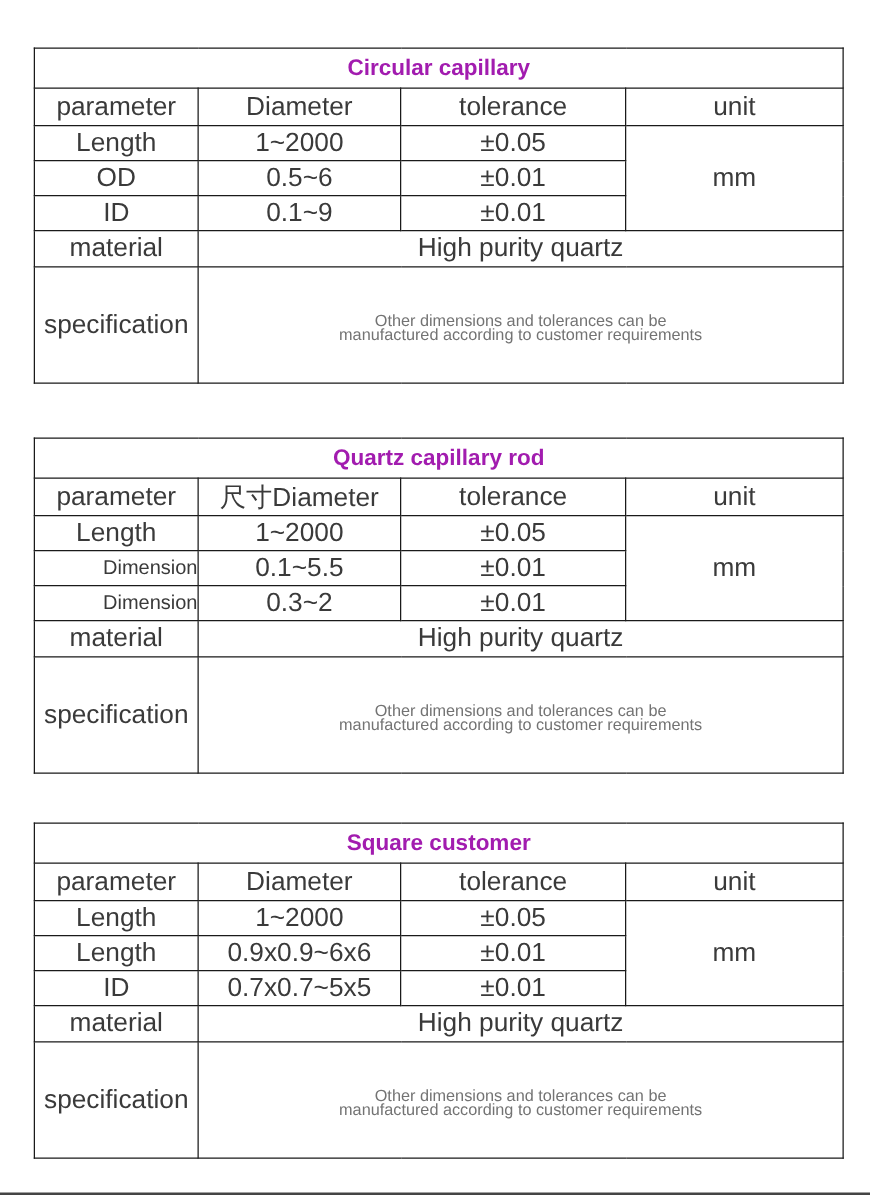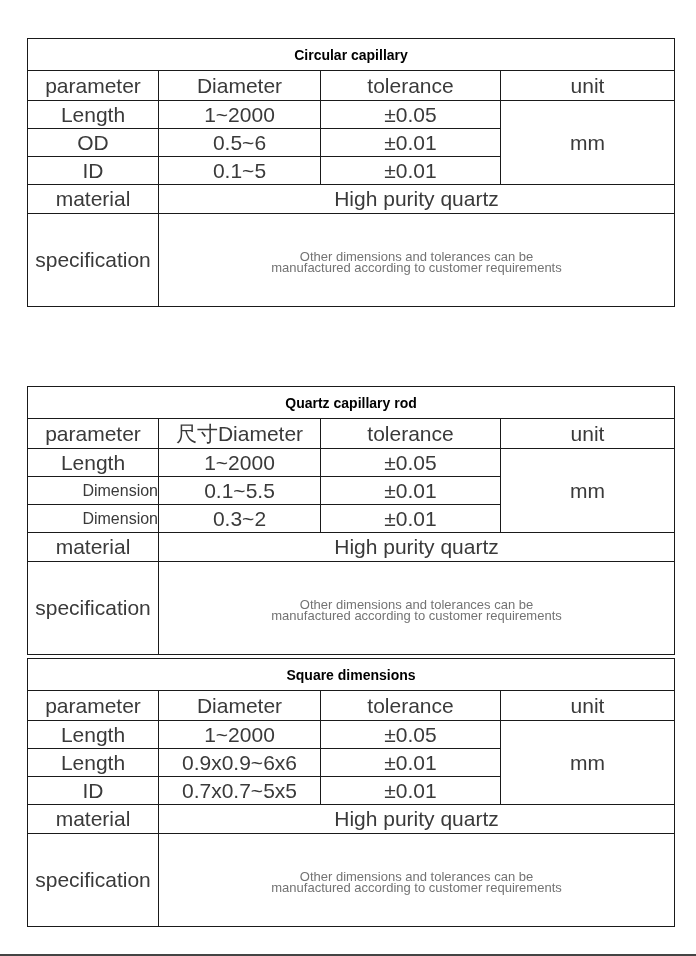--- a/index.html
+++ b/index.html
@@ -9,32 +9,32 @@
   }
   .spec-table {
     position: absolute; left: 27px; width: 647px;
     border-collapse: collapse; table-layout: fixed;
   }
   .spec-table td {
     border: 1.5px solid #1a1a1a; padding: 0; text-align: center; vertical-align: middle;
     font-size: 21px; color: #3a3a3a; overflow: hidden; white-space: nowrap;
   }
   .spec-table td.title {
-    font-size: 14px; font-weight: bold; color: #000000; height: 31px;
+    font-size: 18px; font-weight: bold; color: #a21caf; height: 31px;
   }
   .spec-table tr.header td { height: 29px; }
   .spec-table tr.data td { height: 27px; }
   .spec-table tr.material td { height: 28px; }
   .spec-table tr.spec td { height: 88px; }
   .spec-table td.note {
     font-size: 13px; line-height: 11px; color: #737373; white-space: normal; padding-top: 4px;
   }
   .spec-table td.small-param { font-size: 16px; text-align: right; }
   #t1 { top: 38px; }
-  #t2 { top: 350px; margin-top: 36px; }
+  #t2 { top: 350px; }
   #t3 { top: 658px; }
   .bottom-bar {
     position: absolute; left: 0; right: 0; bottom: 0; height: 2px; background: #444444;
   }
 </style>
 </head>
 <body>
 
 <table class="spec-table" id="t1">
   <colgroup>
@@ -59,21 +59,21 @@
     <td>±0.05</td>
     <td rowspan="3">mm</td>
   </tr>
   <tr class="data">
     <td>OD</td>
     <td>0.5~6</td>
     <td>±0.01</td>
   </tr>
   <tr class="data">
     <td>ID</td>
-    <td>0.1~5</td>
+    <td>0.1~9</td>
     <td>±0.01</td>
   </tr>
   <tr class="material">
     <td>material</td>
     <td colspan="3">High purity quartz</td>
   </tr>
   <tr class="spec">
     <td>specification</td>
     <td colspan="3" class="note">
       <div>Other dimensions and tolerances can be</div>
@@ -132,21 +132,21 @@
 
 <table class="spec-table" id="t3">
   <colgroup>
       <col style="width:131px">
       <col style="width:162px">
       <col style="width:180px">
       <col style="width:174px">
     </colgroup>
   <tbody>
       <tr>
-        <td colspan="4" class="title">Square dimensions</td>
+        <td colspan="4" class="title">Square customer</td>
       </tr>
   <tr class="header">
     <td>parameter</td>
     <td>Diameter</td>
     <td>tolerance</td>
     <td>unit</td>
   </tr>
   <tr class="data">
     <td>Length</td>
     <td>1~2000</td>

